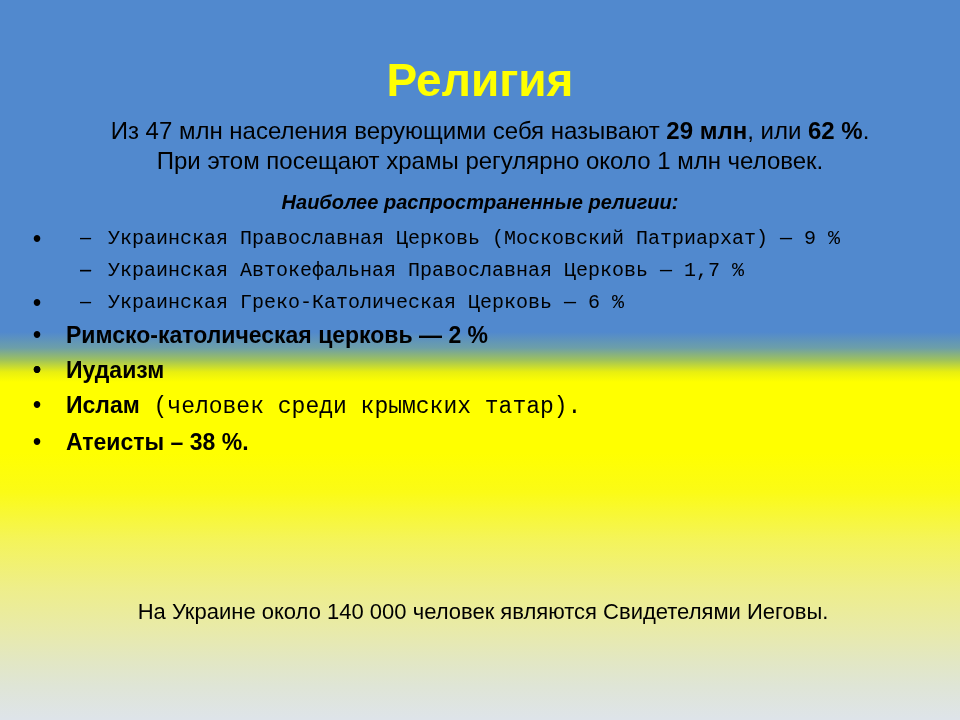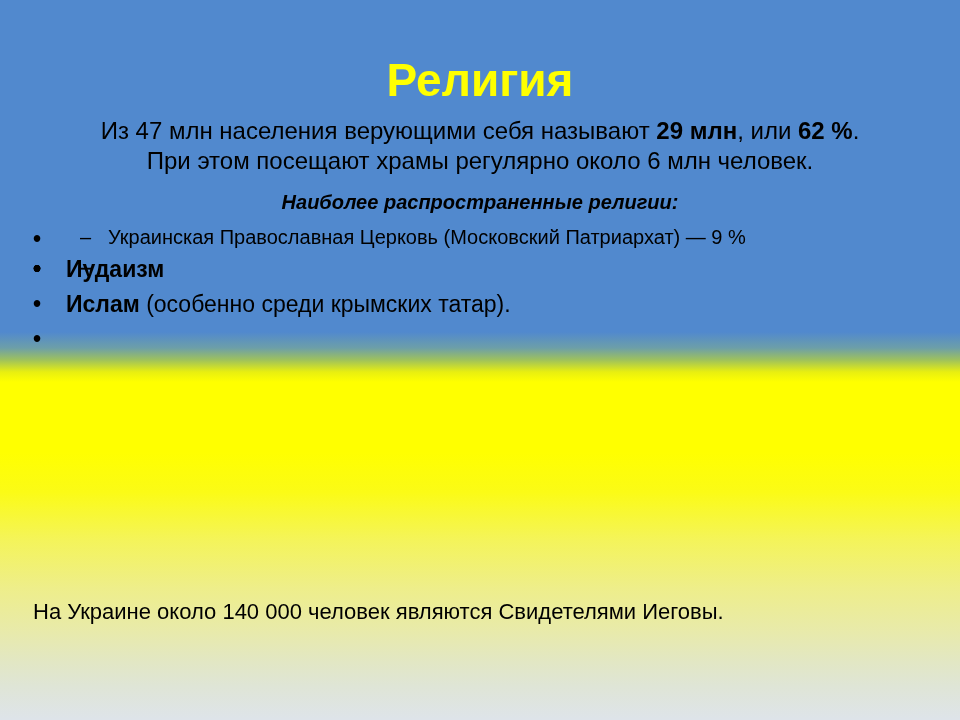--- a/index.html
+++ b/index.html
@@ -44,21 +44,21 @@
     font-size: 46px;
     font-weight: bold;
     line-height: 52px;
     letter-spacing: 0px;
   }
 
   
   #intro {
     position: absolute;
     top: 116px;
-    left: 26px;
+    left: 36px;
     width: 908px;
     text-align: center;
     font-size: 24px;
     line-height: 30px;
   }
   #intro .l2 { display: block; }
 
   
   #section-heading {
     position: absolute;
@@ -104,57 +104,57 @@
     font-weight: normal;
   }
   .lvl2 > .marker {
     position: absolute;
     left: 80px;
     top: 0;
     font-size: 20px;
     line-height: 30px;
     font-weight: normal;
   }
-  .reg { font-weight: normal; }
+  .reg { font-weight: normal; font-family: Liberation Mono, monospace; }
   .bold { font-weight: bold; }
 
   
   #footer-note {
     position: absolute;
     top: 598px;
     left: 33px;
     width: 900px;
     font-size: 22px;
     line-height: 28px;
-    text-align: left;
+    text-align: center;
   }
 </style>
 </head>
 <body>
 
 <div id="slide">
 
   <div id="title">Религия</div>
 
   <div id="intro">
     <span class="l1"><span>Из 47 млн населения верующими себя называют </span><span class="bold">29 млн</span><span>, или </span><span class="bold">62 %</span><span>.</span></span>
-    <span class="l2">При этом посещают храмы регулярно около 6 млн человек.</span>
+    <span class="l2">При этом посещают храмы регулярно около 1 млн человек.</span>
   </div>
 
   <div id="section-heading">Наиболее  распространенные религии:</div>
 
   <div id="bullets">
       <div class="row lvl1"><span class="marker">•</span></div>
       <div class="row lvl2"><span class="marker">–</span><span class="reg">Украинская Православная Церковь (Московский Патриархат) — 9 %</span></div>
       <div class="row lvl2"><span class="marker">–</span></div>
-      <div class="row lvl2"><span class="marker">–</span></div>
+      <div class="row lvl2"><span class="marker">–</span><span class="reg">Украинская Автокефальная Православная Церковь — 1,7 %</span></div>
       <div class="row lvl1"><span class="marker">•</span></div>
-      <div class="row lvl2"><span class="marker">–</span></div>
-      <div class="row lvl1"><span class="marker">•</span></div>
+      <div class="row lvl2"><span class="marker">–</span><span class="reg">Украинская Греко-Католическая Церковь — 6 %</span></div>
+      <div class="row lvl1"><span class="marker">•</span><span class="bold">Римско-католическая  церковь — 2 %</span></div>
       <div class="row lvl1"><span class="marker">•</span></div>
       <div class="row lvl1"><span class="marker">•</span><span class="bold">Иудаизм</span></div>
-      <div class="row lvl1"><span class="marker">•</span><span class="bold">Ислам</span><span class="reg"> (особенно среди крымских татар).</span></div>
-      <div class="row lvl1"><span class="marker">•</span></div>
+      <div class="row lvl1"><span class="marker">•</span><span class="bold">Ислам</span><span class="reg"> (человек среди крымских татар).</span></div>
+      <div class="row lvl1"><span class="marker">•</span><span class="bold">Атеисты – 38 %.</span></div>
     </div>
 
   <div id="footer-note">На Украине около 140 000 человек являются Свидетелями Иеговы.</div>
 
 </div>
 
 </body></html>

